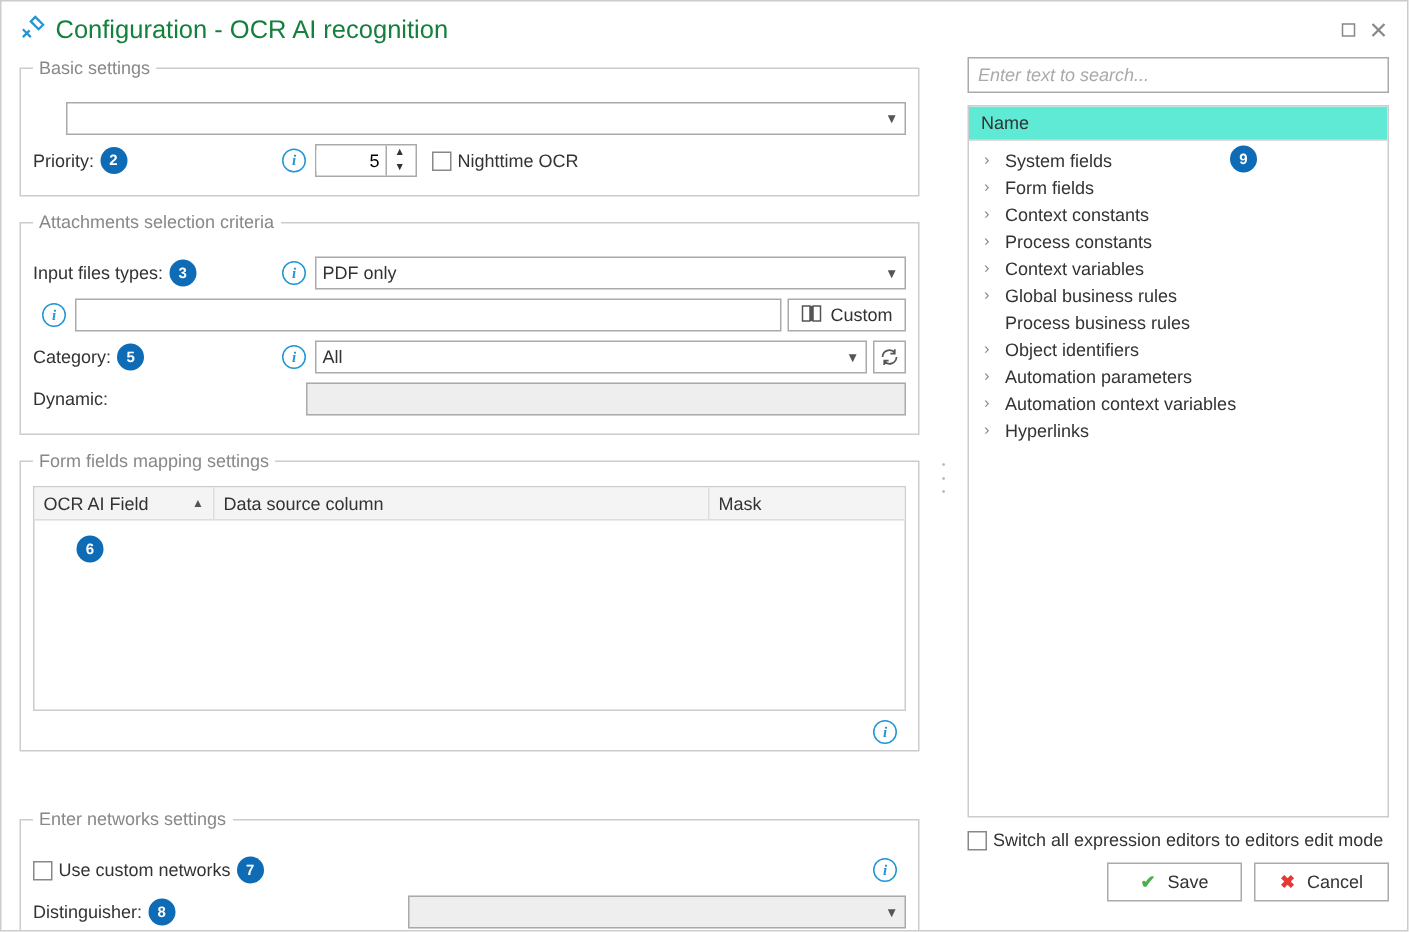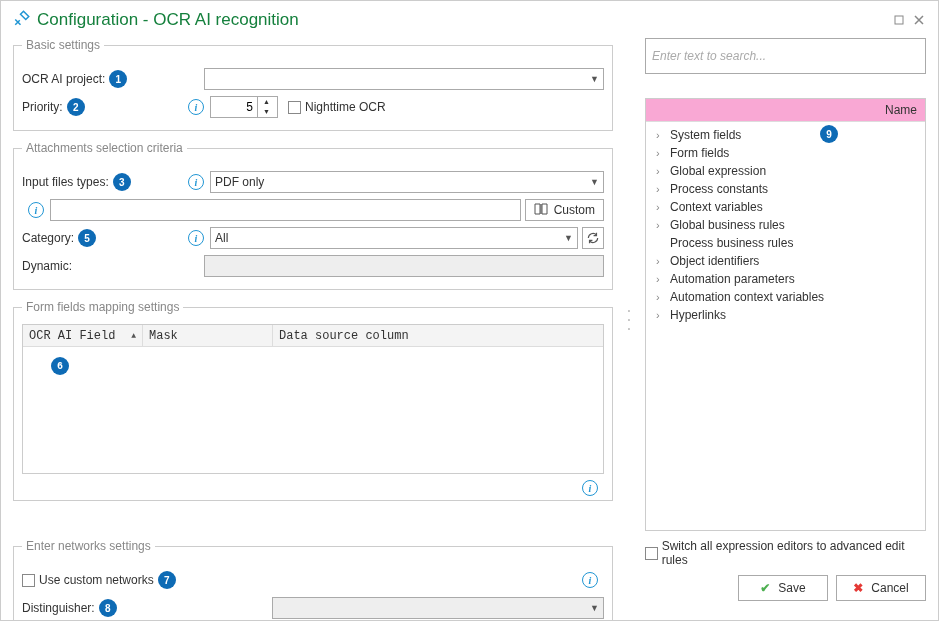--- a/index.html
+++ b/index.html
@@ -22,29 +22,29 @@
 .combo.disabled { background: #eee; color: #888; }
 .chev { font-size: 9px; color: #555; }
 .txt { flex: 1; }
 .spin-wrap { width: 68px; display: flex; align-items: center; padding: 0; }
 .spin-wrap input { border: none; width: 46px; text-align: right; padding: 0 4px; font-size: 12px; outline: none; }
 .spin-btns { width: 18px; display: flex; flex-direction: column; border-left: 1px solid #aaa; }
 .spin-btns span { height: 10px; font-size: 7px; text-align: center; line-height: 10px; cursor: pointer; }
 .chk { width: 13px; height: 13px; border: 1px solid #888; margin-right: 4px; cursor: pointer; }
 .wizard-btn { border: 1px solid #aaa; height: 22px; padding: 0 8px; display: flex; align-items: center; gap: 6px; margin-left: 4px; cursor: pointer; background: #fff; }
 .refresh-btn { width: 22px; height: 22px; border: 1px solid #aaa; margin-left: 4px; display: flex; align-items: center; justify-content: center; cursor: pointer; }
-.grid { border: 1px solid #ccc; height: 150px; position: relative; background: #fff; font-family: Liberation Mono, monospace; }
+.grid { border: 1px solid #ccc; height: 150px; position: relative; background: #fff; }
 .grid-head { display: flex; background: #f4f4f4; border-bottom: 1px solid #ddd; height: 22px; }
 .gh { border-right: 1px solid #ddd; padding: 3px 6px; font-size: 12px; display: flex; align-items: center; gap: 4px; }
 .gh:last-child { border-right: none; }
 .sort-arrow { font-size: 8px; color: #555; margin-left: auto; }
 .grid-body { position: relative; height: calc(100% - 22px); }
-.right-search { border: 1px solid #aaa; height: 36px; padding: 0 6px; color: #aaa; display: flex; align-items: center; cursor: text; margin-bottom: 24px; font-style: italic; }
+.right-search { border: 1px solid #aaa; height: 24px; padding: 0 6px; color: #aaa; display: flex; align-items: center; cursor: text; margin-bottom: 8px; font-style: italic; }
 .right-grid { border: 1px solid #ccc; flex: 1; overflow: hidden; }
-.right-head { background: #f9a8d4; border-bottom: 1px solid #ddd; padding: 4px 8px; text-align: right; }
+.right-head { background: #5eead4; border-bottom: 1px solid #ddd; padding: 4px 8px; }
 .tree { padding: 4px 4px; }
 .tree-item { display: flex; align-items: center; height: 18px; padding-left: 6px; }
 .tree-arrow { width: 14px; font-size: 11px; color: #888; }
 .tree-item.noexpand .tree-arrow { visibility: hidden; }
 .footer-chk { margin-top: 8px; display: flex; align-items: center; }
 .buttons { display: flex; justify-content: flex-end; gap: 8px; margin-top: 8px; }
 .btn { width: 90px; height: 26px; border: 1px solid #aaa; background: #fff; display: flex; align-items: center; justify-content: center; gap: 8px; cursor: pointer; }
 .btn .ico-ok { color: #4caf50; font-weight: bold; }
 .btn .ico-x { color: #e53935; font-weight: bold; }
 .splitter-dots { width: 4px; display: flex; flex-direction: column; justify-content: center; align-items: center; gap: 2px; color: #bbb; font-size: 7px; }
@@ -72,24 +72,20 @@
       </svg>
     </span>
 </div>
 
 <div class="content">
   <div class="left-col">
 
     <fieldset>
       <legend>Basic settings</legend>
       <div class="row">
-        <span class="lbl">
-            <span>OCR AI project:</span>
-            <span class="badge">1</span>
-          </span>
         <span style="width:22px"></span>
         <div class="combo">
             <span></span>
             <span class="chev">▼</span>
           </div>
       </div>
       <div class="row">
         <span class="lbl">
             <span>Priority:</span>
             <span class="badge">2</span>
@@ -157,22 +153,22 @@
     </fieldset>
 
     <fieldset style="position:relative; padding-bottom:26px;">
       <legend>Form fields mapping settings</legend>
       <div class="grid">
         <div class="grid-head">
           <div class="gh" style="width:120px">
               <span>OCR AI Field</span>
               <span class="sort-arrow">▲</span>
             </div>
+          <div class="gh" style="flex:1">Data source column</div>
           <div class="gh" style="width:130px">Mask</div>
-          <div class="gh" style="flex:1">Data source column</div>
         </div>
         <div class="grid-body">
           <span class="badge" style="position:absolute; left:24px; top:10px;">6</span>
         </div>
       </div>
       <span class="info-ico" style="position:absolute; right:8px; bottom:4px;">i</span>
     </fieldset>
 
     <fieldset class="custom-fieldset">
       <legend>Enter networks settings</legend>
@@ -212,21 +208,21 @@
       <div class="tree-item">
             <span class="tree-arrow">›</span>
             <span>System fields</span>
           </div>
           <div class="tree-item">
             <span class="tree-arrow">›</span>
             <span>Form fields</span>
           </div>
           <div class="tree-item">
             <span class="tree-arrow">›</span>
-            <span>Global expression</span>
+            <span>Context constants</span>
           </div>
           <div class="tree-item">
             <span class="tree-arrow">›</span>
             <span>Process constants</span>
           </div>
           <div class="tree-item">
             <span class="tree-arrow">›</span>
             <span>Context variables</span>
           </div>
           <div class="tree-item">
@@ -250,21 +246,21 @@
             <span>Automation context variables</span>
           </div>
           <div class="tree-item">
             <span class="tree-arrow">›</span>
             <span>Hyperlinks</span>
           </div>
         </div>
     </div>
     <div class="footer-chk">
       <span class="chk"></span>
-      <span>Switch all expression editors to advanced edit rules</span>
+      <span>Switch all expression editors to editors edit mode</span>
     </div>
     <div class="buttons">
       <div class="btn">
           <span class="ico-ok">✔</span>
           <span>Save</span>
         </div>
       <div class="btn">
           <span class="ico-x">✖</span>
           <span>Cancel</span>
         </div>

